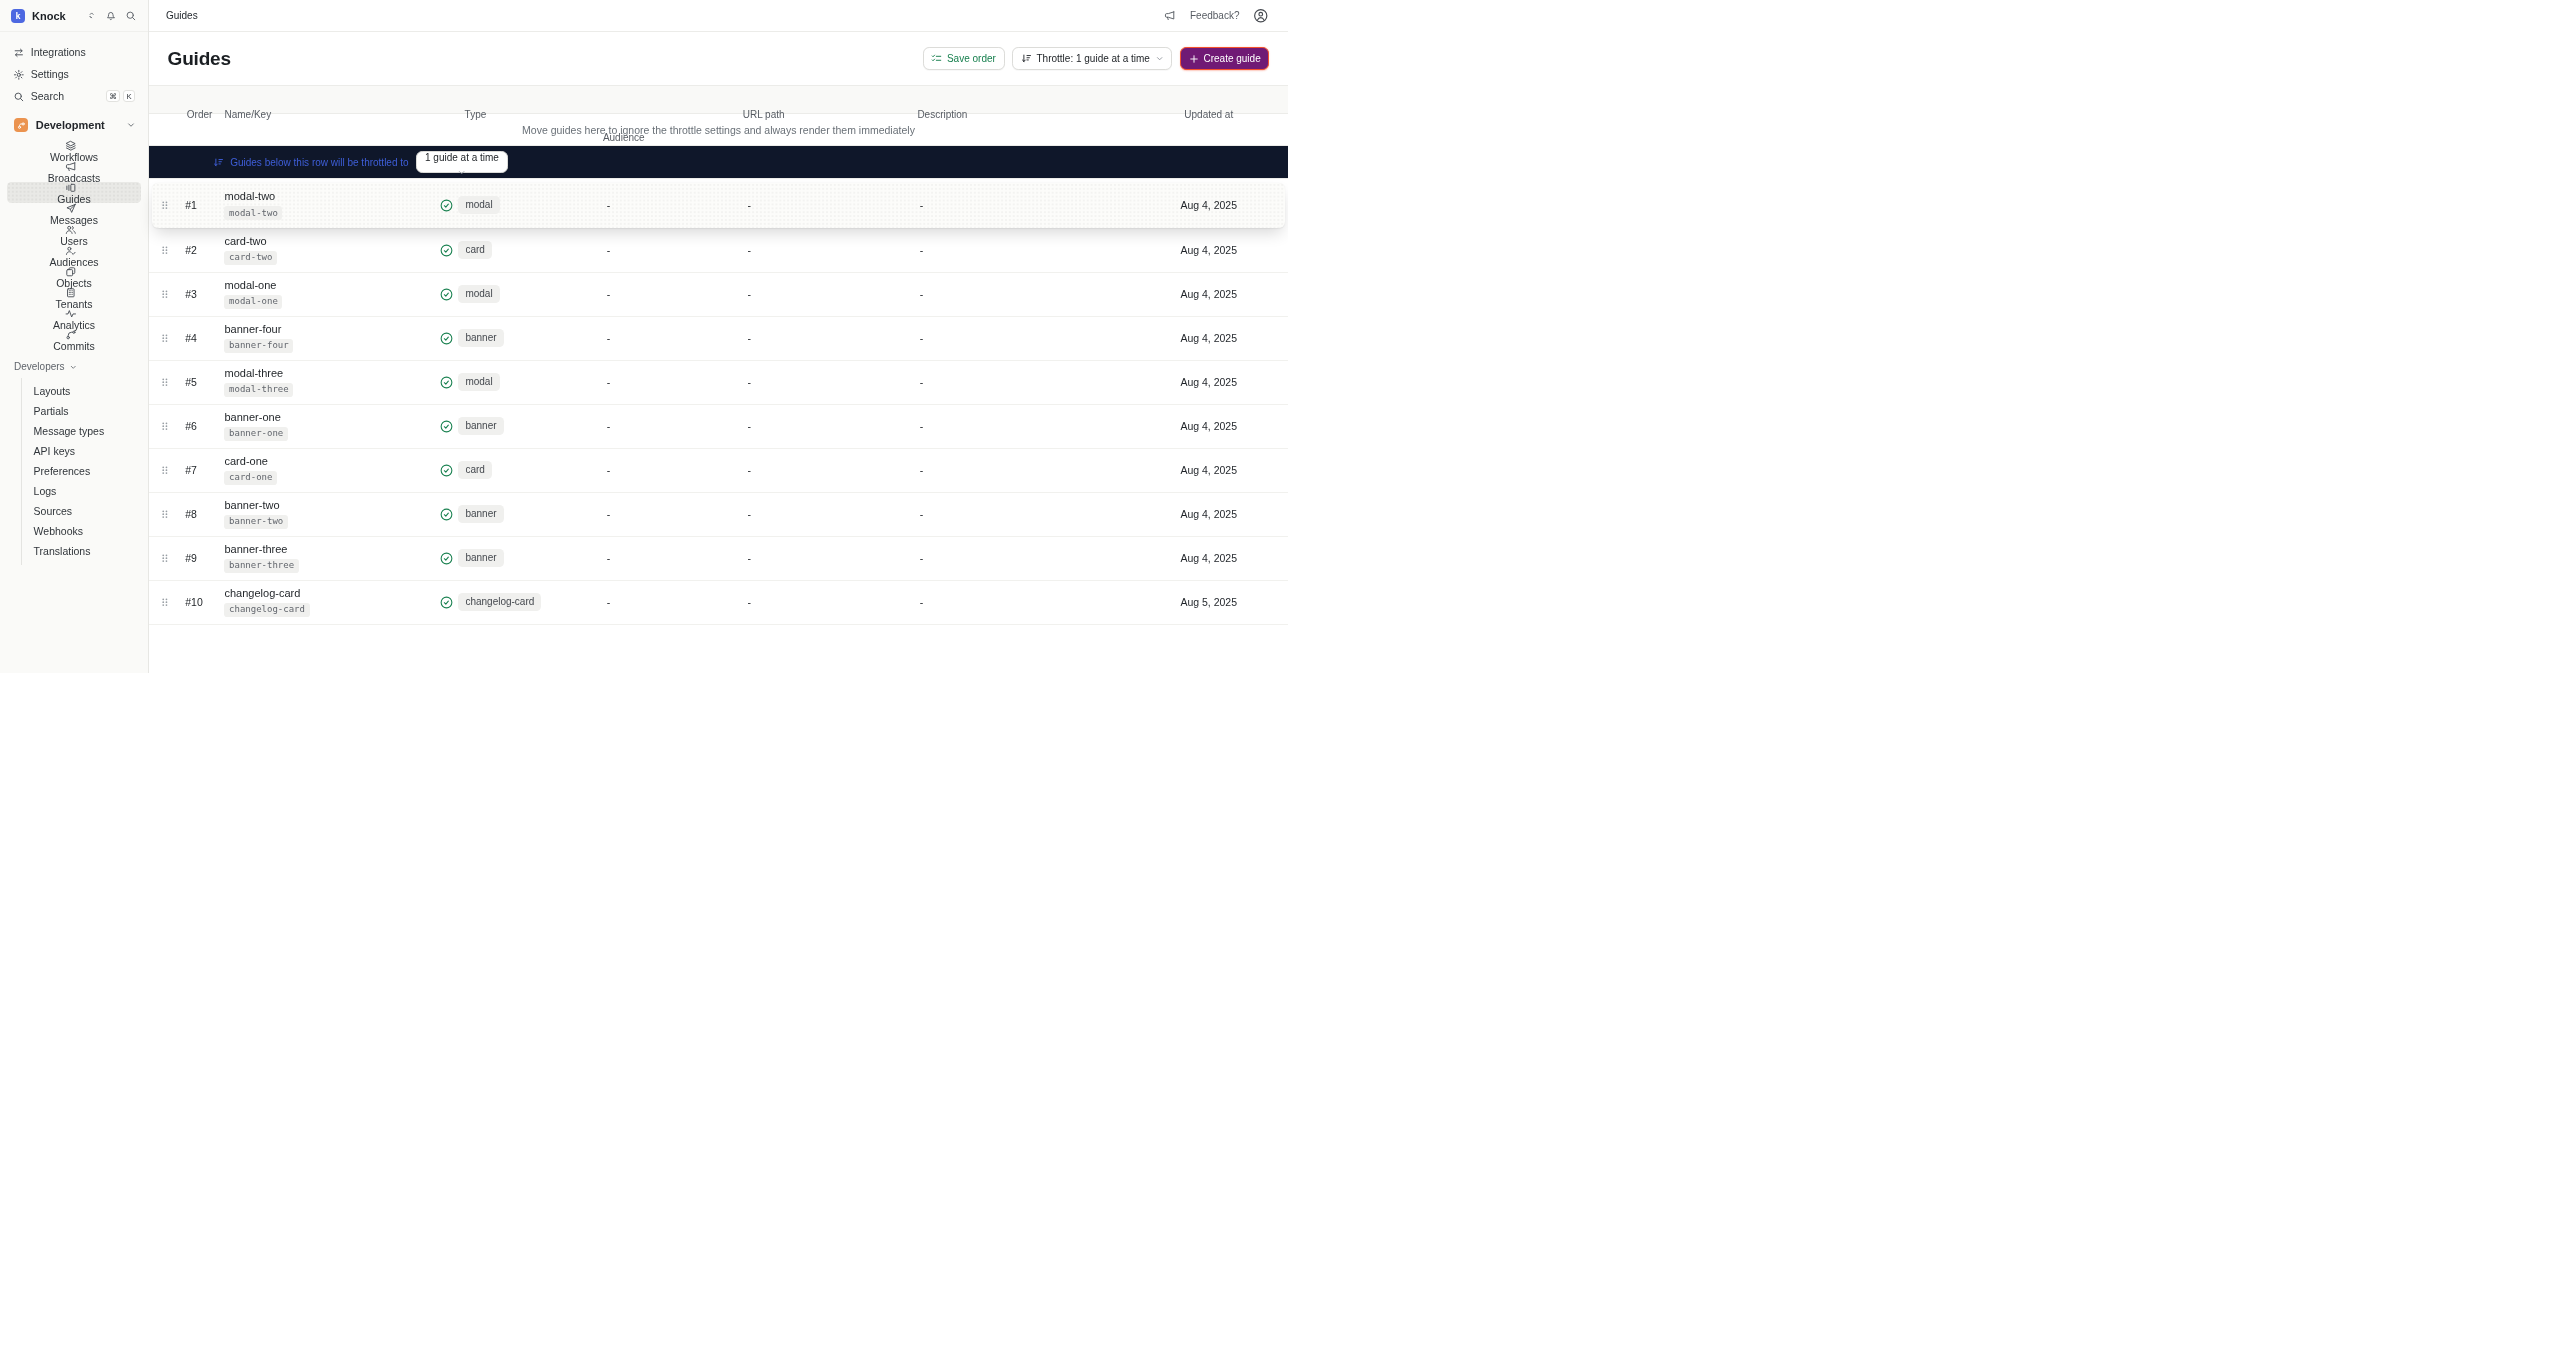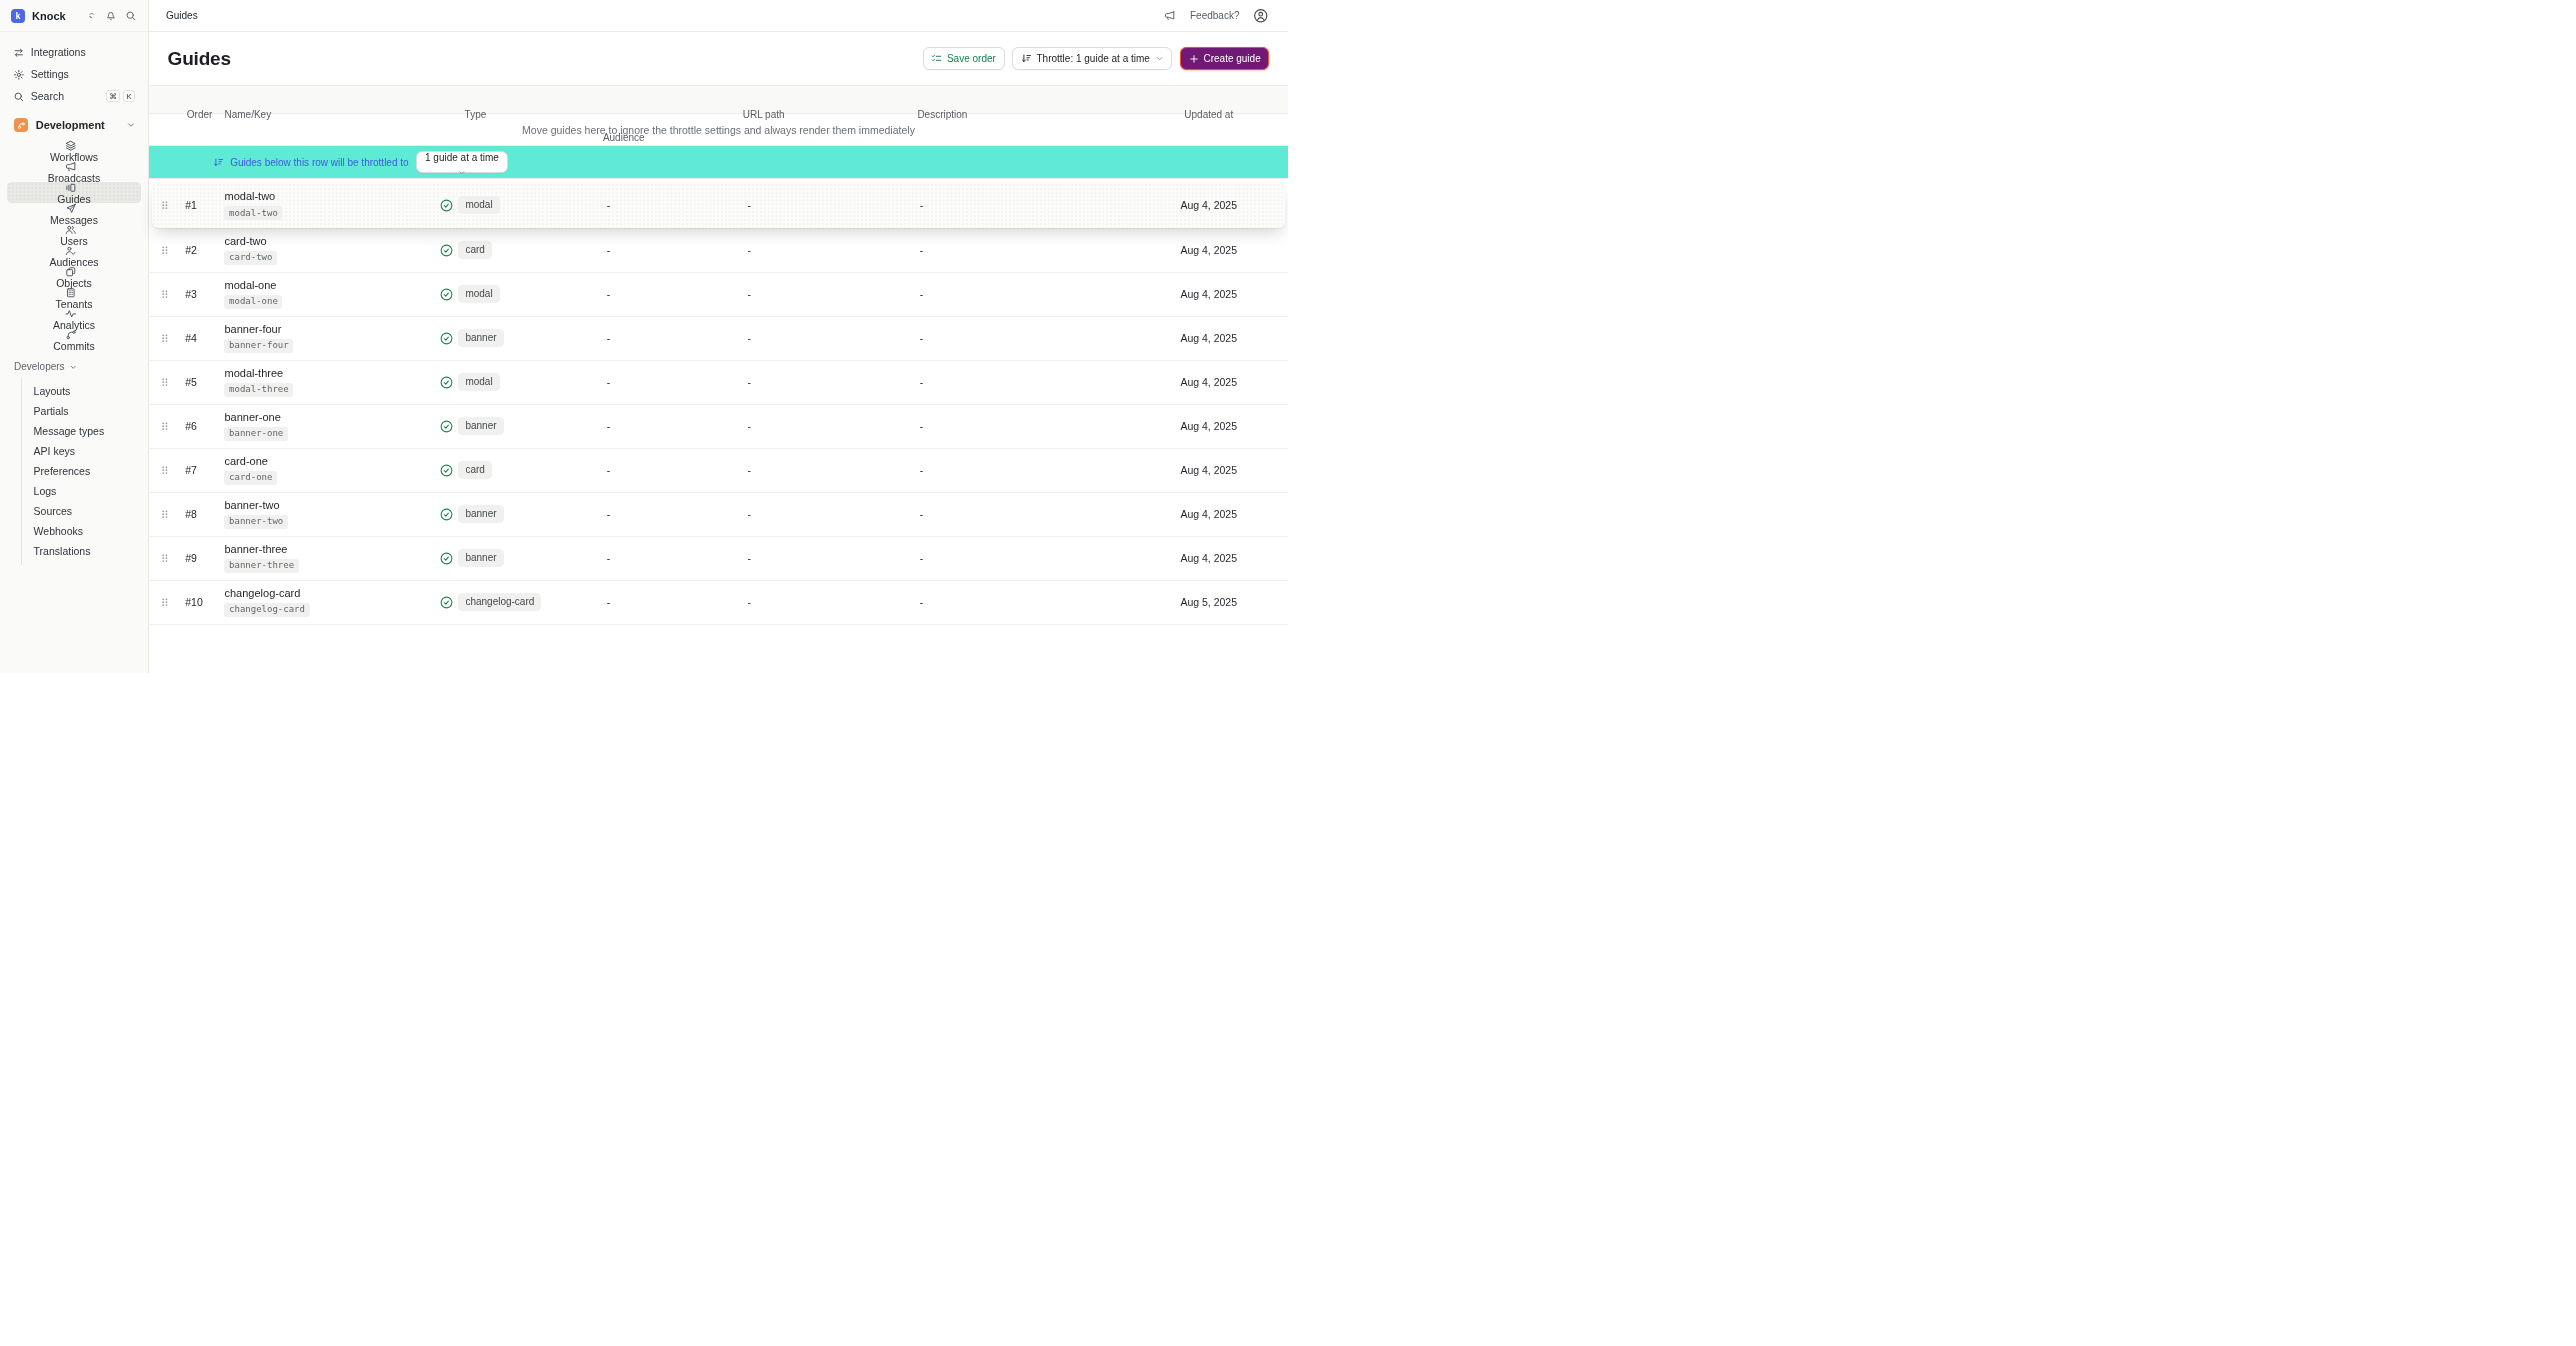--- a/index.html
+++ b/index.html
@@ -121,21 +121,21 @@
   .th-aud     { grid-column:6; padding-left:1.5px;margin-top:46px; }
   .th-url     { grid-column:7; padding-left:2.3px; }
   .th-desc    { grid-column:8; }
   .th-updated { grid-column:9; padding-left:3.9px; }
 
   .dropzone {
     height:32px; display:flex; align-items:center; justify-content:center;
     font-size:10.5px; color:#697077; border-bottom:0.8px solid #ECECE9; background:#fff;
   }
   .throttle-row {
-    height:33px; display:flex; align-items:center; background:#5eead4;
+    height:33px; display:flex; align-items:center; background:#0f172a;
     border-bottom:0.8px solid #ECECE9; padding-left:64px;
   }
   .throttle-row .ticon { color:#3E5ED8; display:flex; margin-right:6.2px; }
   .throttle-note { color:#3E5ED8; font-size:10px; cursor:pointer; }
   .throttle-chip {
     margin-left:7.7px; height:22px; display:flex; align-items:center; gap:5.4px;
     background:#fff; border:0.8px solid #DBDBD8; border-radius:6.2px;
     padding:0 7.7px; font-size:10px; font-weight:500; color:#1C2024; cursor:pointer;
     box-shadow:0 0.8px 0.8px rgba(0,0,0,0.03);
     flex-direction:column;

